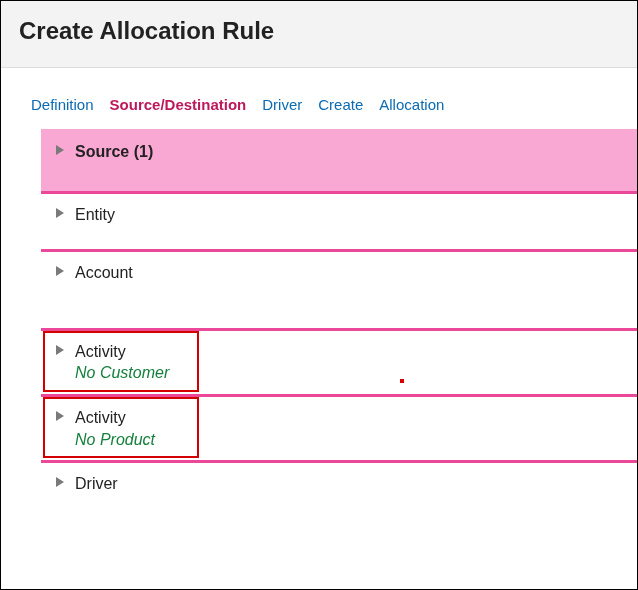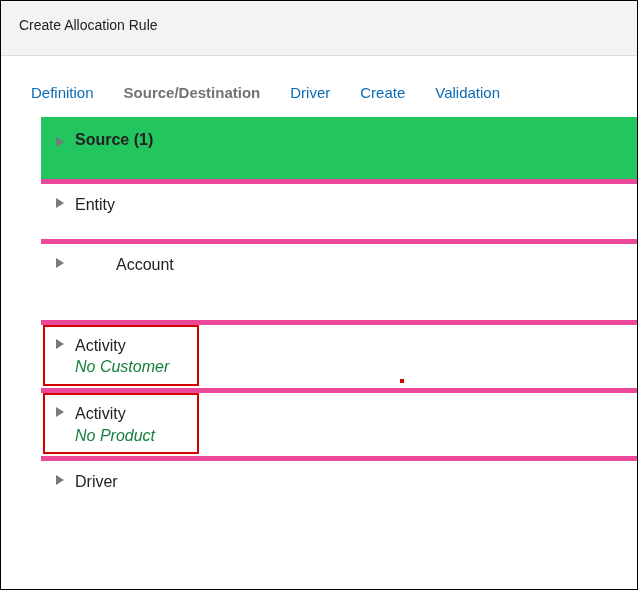--- a/index.html
+++ b/index.html
@@ -14,57 +14,56 @@
     height: 590px;
     border: 1px solid #000;
     overflow: hidden;
   }
   .header-bar {
     background: #f3f3f3;
     padding: 16px 18px 22px 18px;
     border-bottom: 1px solid #ddd;
   }
   .header-bar h1 {
-    font-size: 14px;
-    font-weight: 400;
+    font-size: 24px;
+    font-weight: 700;
     color: #222;
   }
   .tabs {
     display: flex;
-    gap: 30px;
+    gap: 16px;
     padding: 28px 0 16px 30px;
     color: #0b6bb3;
     font-size: 15px;
   }
   .tab {
     cursor: pointer;
     color: #0b6bb3;
   }
   .tab.active {
     font-weight: 700;
-    color: #737373;
+    color: #be185d;
   }
   .content {
     padding: 0 0 0 40px;
   }
   .row {
     display: flex;
     align-items: flex-start;
-    border-top: 5px solid #ec4899;
+    border-top: 3px solid #ec4899;
     padding: 10px 8px 10px 14px;
     min-height: 40px;
     position: relative;
   }
   .row.source {
-    background: #22c55e;
+    background: #f9a8d4;
     border-top: none;
     font-weight: 700;
     padding-top: 12px;
     padding-bottom: 28px;
-    align-items: center;
   }
   .chev {
     display: inline-block;
     margin-right: 10px;
     margin-top: 4px;
     flex: 0 0 auto;
   }
   .chev svg {
     width: 10px;
     height: 10px;
@@ -108,21 +107,21 @@
 
 <div class="header-bar">
   <h1>Create Allocation Rule</h1>
 </div>
 
 <div class="tabs">
   <span class="tab">Definition</span>
   <span class="tab active">Source/Destination</span>
   <span class="tab">Driver</span>
   <span class="tab">Create</span>
-  <span class="tab">Validation</span>
+  <span class="tab">Allocation</span>
 </div>
 
 <div class="content">
 
   <div class="row source">
     <span class="chev">
       <svg viewBox="0 0 10 10">
           <polygon points="1,0 9,5 1,10" fill="#7a7a7a"></polygon>
         </svg>
     </span>
@@ -135,21 +134,21 @@
     <span class="chev">
       <svg viewBox="0 0 10 10">
           <polygon points="1,0 9,5 1,10" fill="#7a7a7a"></polygon>
         </svg>
     </span>
     <div class="row-body">
       <span>Entity</span>
     </div>
   </div>
 
-  <div class="row" style="margin-top:14px;gap:41px;">
+  <div class="row" style="margin-top:14px;">
     <span class="chev">
       <svg viewBox="0 0 10 10">
           <polygon points="1,0 9,5 1,10" fill="#7a7a7a"></polygon>
         </svg>
     </span>
     <div class="row-body">
       <span>Account</span>
     </div>
   </div>
 

